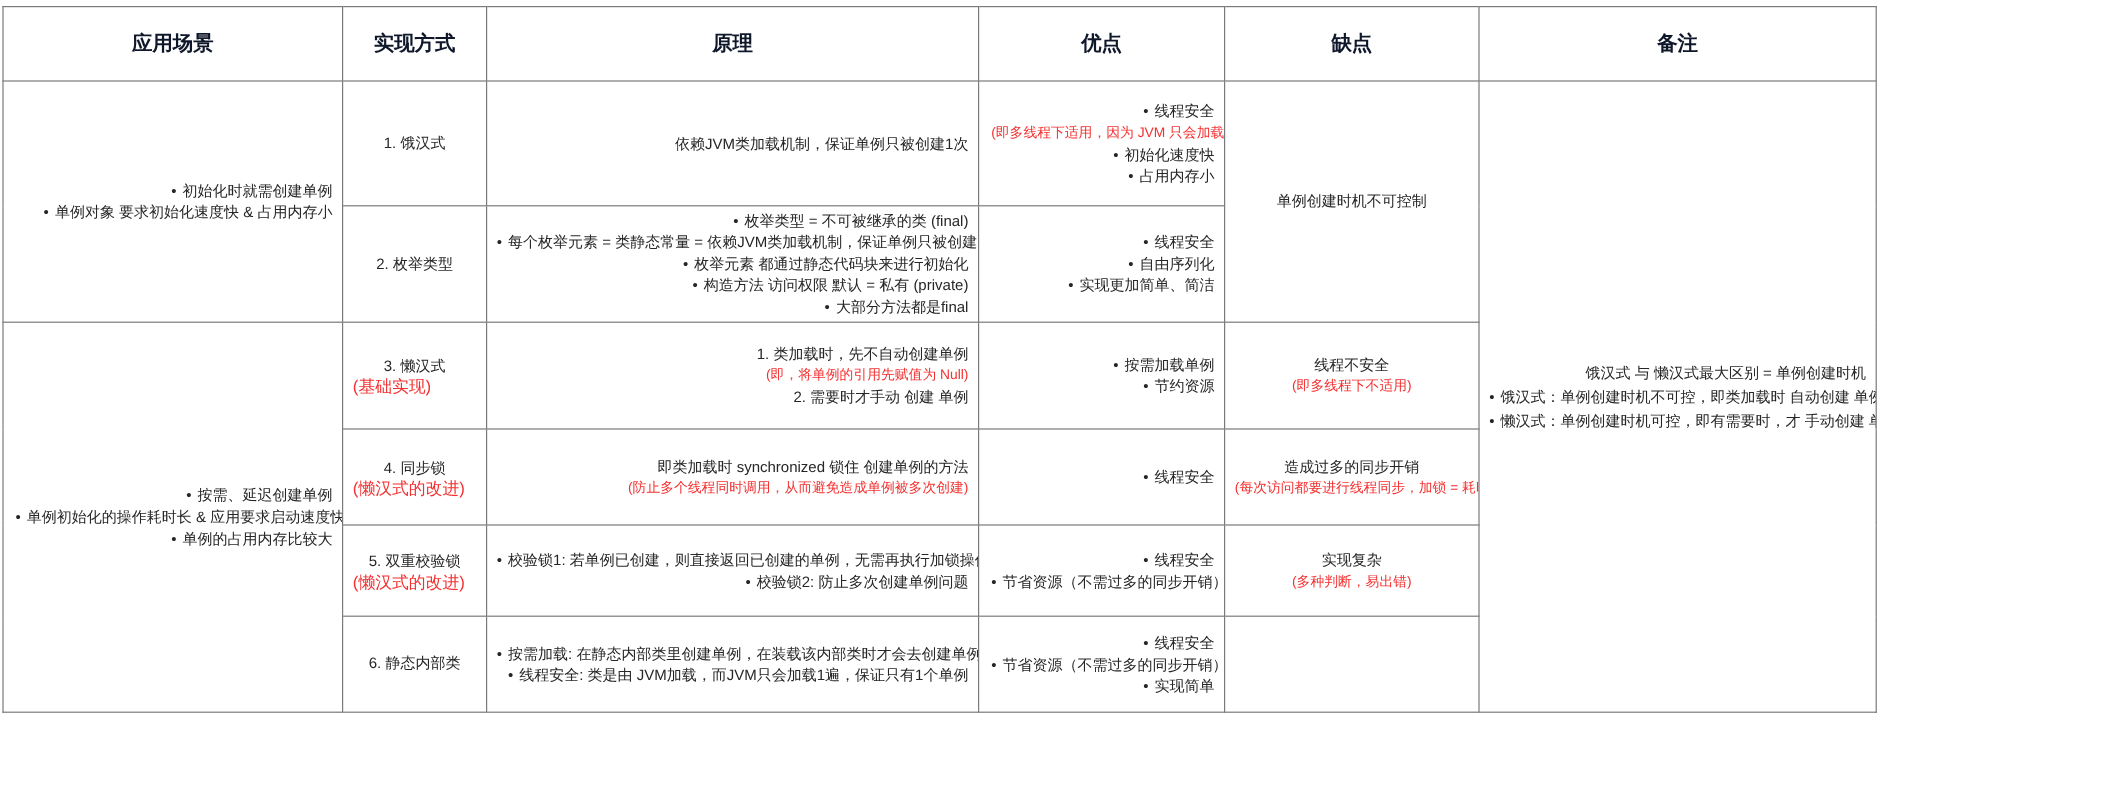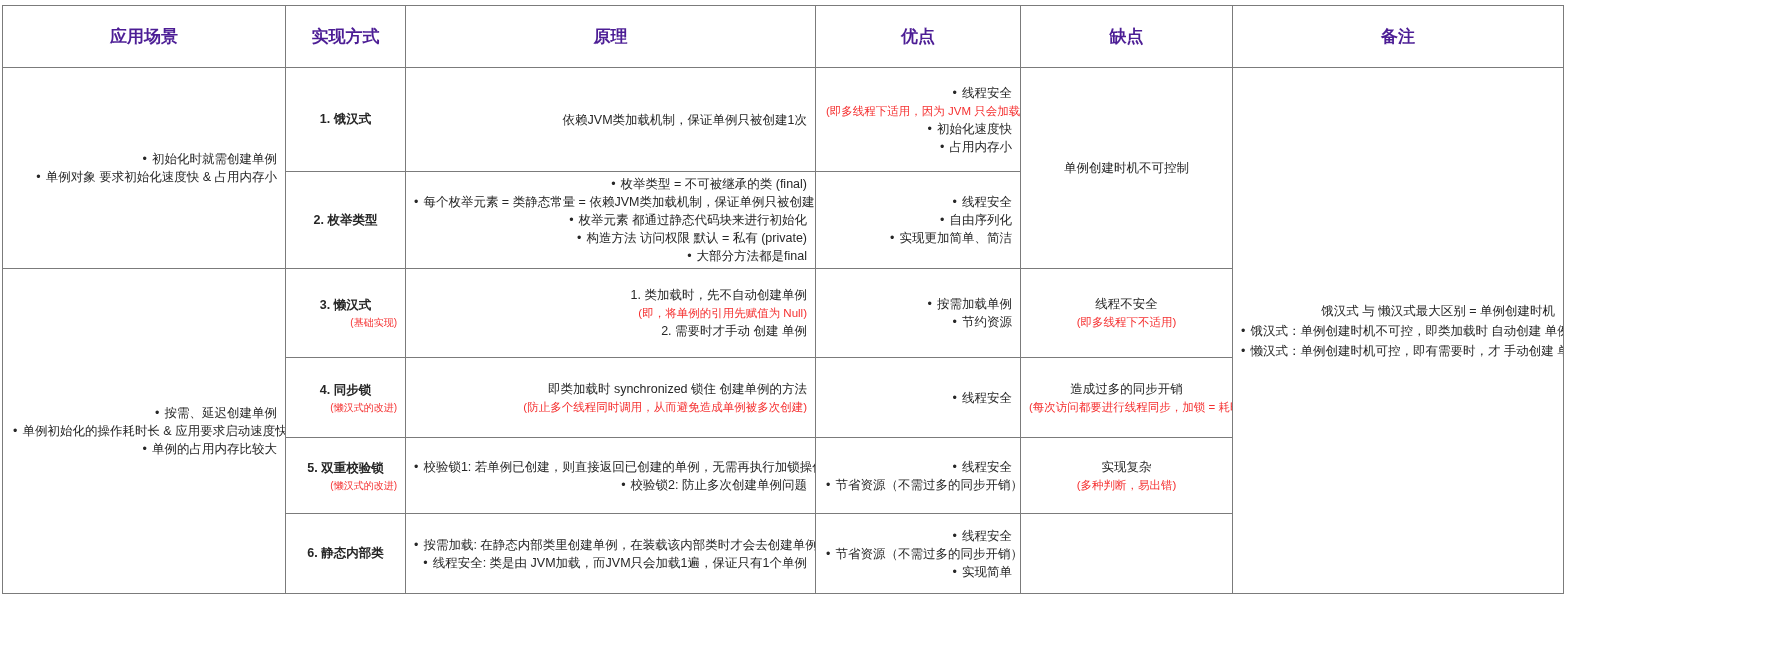--- a/index.html
+++ b/index.html
@@ -2,30 +2,30 @@
 <html style="--red: #f53030; --border: #7b7b7b;"><head>
 <meta charset="utf-8">
 <style>
   html,body{margin:0;padding:0;background:#ffffff;}
   .page{position:relative;width:1770px;height:670px;background:#fff;
         font-family:"Liberation Sans","DejaVu Sans",sans-serif;color:#262626;}
   table.singleton{position:absolute;left:2px;top:5px;width:1561px;
         border-collapse:collapse;table-layout:fixed;}
   td,th{border:1px solid var(--border,#7b7b7b);vertical-align:middle;
         overflow:hidden;padding:3px 8px;box-sizing:border-box;}
-  th{font-size:17px;font-weight:bold;text-align:center;height:62px;color:#4c1d95;}
+  th{font-size:17px;font-weight:bold;text-align:center;height:62px;color:#0f172a;}
   .ln{white-space:nowrap;line-height:18px;font-size:12.5px;}
   .ln .blt{margin-right:5px;}
   .red{color:var(--red,#f53030);font-size:11.5px;}
   .ind{padding-left:9px;}
   .cell-left{text-align:right;}
   .cell-center{text-align:center;}
   .cell-center .ln{white-space:nowrap;}
-  .impl-label{font-size:12.5px;text-align:center;line-height:19px;font-weight:bold;}
-  .impl-note{font-size:10px;text-align:right;line-height:15px;}
+  .impl-label{font-size:12.5px;text-align:center;line-height:19px;}
+  .impl-note{font-size:14px;text-align:left;line-height:15px;}
   .remarks-cell .ln{line-height:20px;}
   .scenario-cell{padding-left:10px;}
   .pros-cell{padding-left:10px;}
 </style>
 </head>
 <body>
 
 <div class="page">
   <table class="singleton">
     <colgroup>

